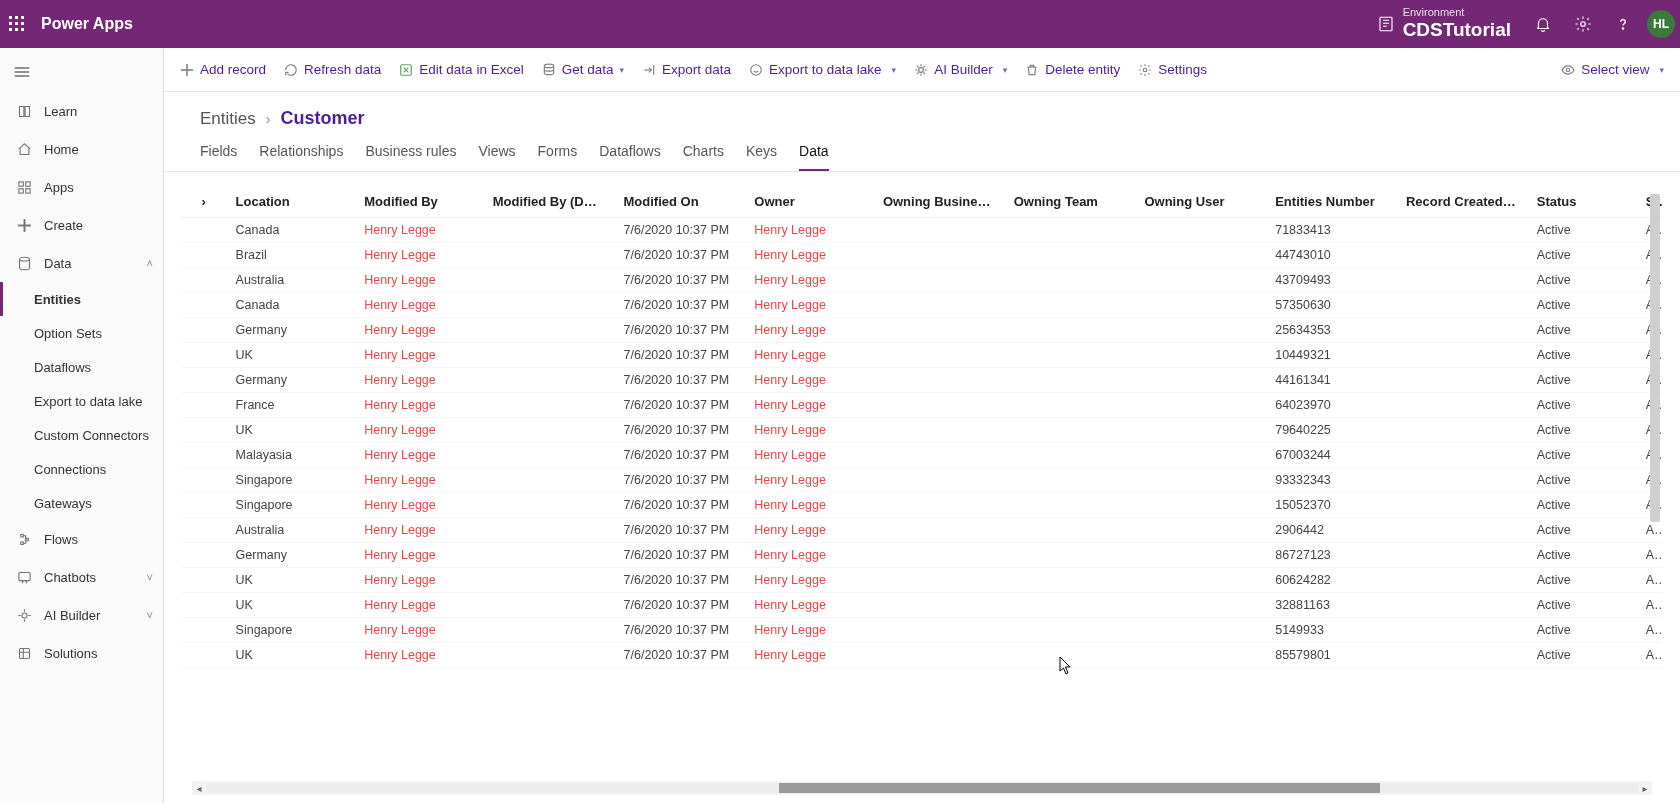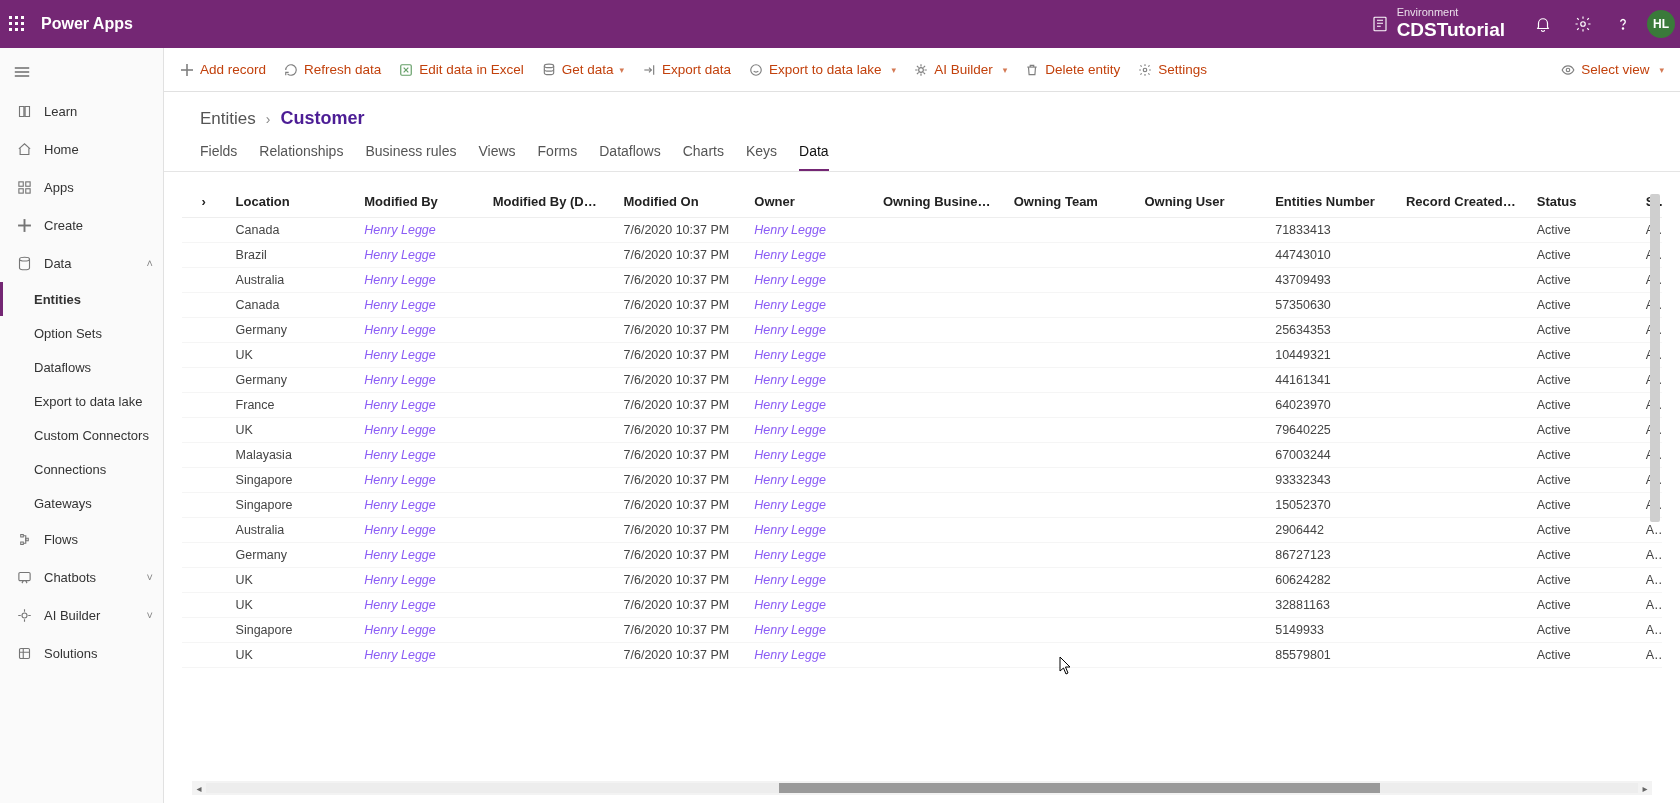--- a/index.html
+++ b/index.html
@@ -9,21 +9,21 @@
     height: 48px;
     background: #742774;
     color: #fff;
     display: flex;
     align-items: center;
     padding: 0 1px;
   }
   .top-header .waffle { width: 32px; height: 32px; display: flex; align-items: center; justify-content: center; cursor: pointer; }
   .top-header .app-title { font-size: 16px; font-weight: 600; margin-left: 8px; }
   .top-header .spacer { flex: 1; }
-  .env-block { display: flex; align-items: center; margin-right: 18px; }
+  .env-block { display: flex; align-items: center; margin-right: 12px; }
   .env-block .env-text { font-size: 11px; line-height: 1.2; }
   .env-block .env-text .env-label { font-size: 11px; opacity: 0.85; }
   .env-block .env-text .env-name { font-size: 19px; font-weight: bold; }
   .hdr-icon { width: 40px; height: 40px; display:flex; align-items:center; justify-content:center; cursor:pointer; }
   .avatar {
     width: 28px; height: 28px; border-radius: 50%;
     background: #3a7a3a; color:#fff; display:flex; align-items:center; justify-content:center;
     font-size: 12px; font-weight:600; margin-left:4px; margin-right:4px;
   }
 
@@ -62,21 +62,21 @@
     flex: 1;
     display:flex; flex-direction:column;
     overflow:hidden;
   }
   .cmd-bar {
     height: 44px; border-bottom: 1px solid #e1e1e1;
     display:flex; align-items:center; padding: 0 16px;
     gap: 18px;
     font-size: 13.5px;
   }
-  .cmd-btn { display:flex; align-items:center; gap:6px; cursor:pointer; color:#c2410c; }
+  .cmd-btn { display:flex; align-items:center; gap:6px; cursor:pointer; color:#4c1d95; }
   .cmd-btn .ci { opacity:0.75; }
   .cmd-btn.drop::after { content:"\25BE"; font-size:9px; margin-left:4px; opacity:0.7; }
   .cmd-right { margin-left:auto; }
 
   .crumbs { padding: 16px 36px 6px 36px; display:flex; align-items:center; gap:10px; font-size:17px; }
   .crumbs .crumb-root { color:#555; font-weight:400; cursor:pointer; }
   .crumbs .sep { color:#888; font-size:14px; }
   .crumbs .crumb-leaf { font-weight:700; color:#4c1d95; font-size:18px; }
 
   .tabs-row { display:flex; gap:22px; padding: 8px 36px 0 36px; border-bottom:1px solid #e5e5e5; }
@@ -87,21 +87,21 @@
   .grid-scroll { overflow:hidden; position:relative; flex:1; }
   table.grid { border-collapse: collapse; width: 100%; table-layout: fixed;}
   table.grid th {
     text-align:left; font-weight:600; font-size:13px; color:#222;
     padding: 8px 10px; border-bottom:1px solid #eee; white-space:nowrap; overflow:hidden; text-overflow:ellipsis;
   }
   table.grid td {
     font-size:12.5px; color:#444; padding: 5px 10px; white-space:nowrap; overflow:hidden; text-overflow:ellipsis;
     border-bottom:1px solid #f5f5f5;
   }
-  table.grid td.link { color:#8b5cf6;font-style:italic; }
+  table.grid td.link { color:#ef4444; }
   col.c-stub{width:40px}
   col.c-loc{width:118px}
   col.c-modby{width:118px}
   col.c-modbyd{width:120px}
   col.c-modon{width:120px}
   col.c-owner{width:118px}
   col.c-obu{width:120px}
   col.c-oteam{width:120px}
   col.c-ouser{width:120px}
   col.c-pass{width:120px}

